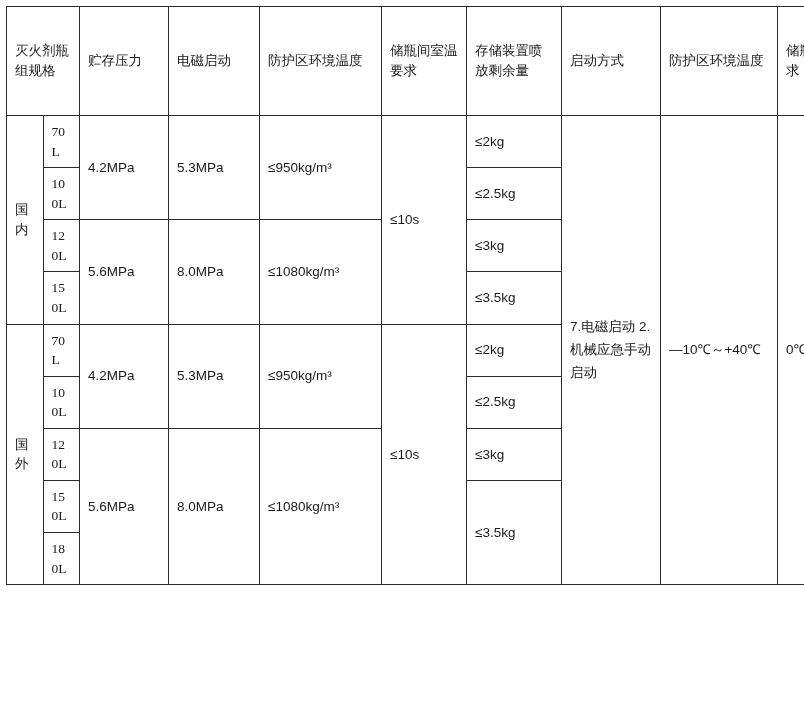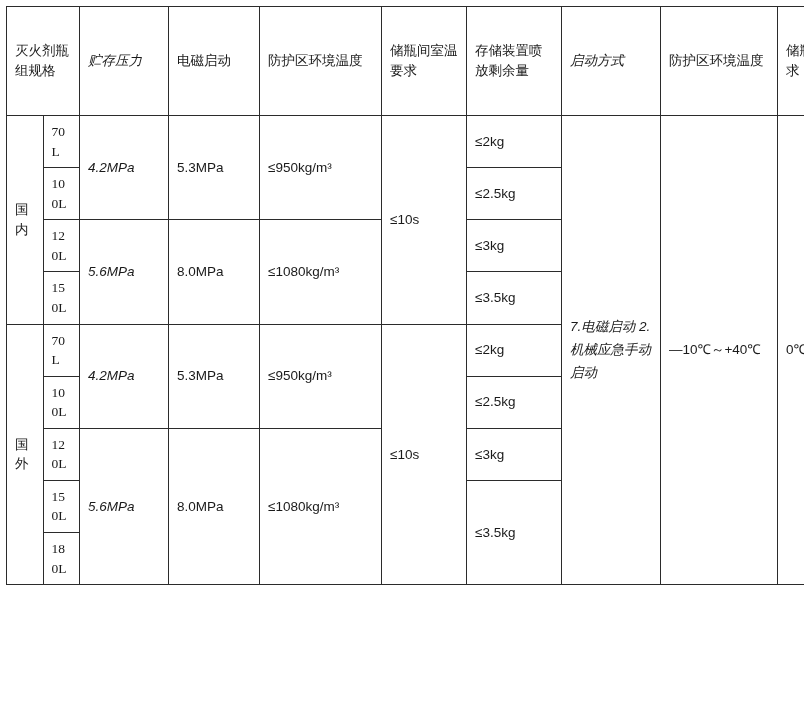--- a/index.html
+++ b/index.html
@@ -29,26 +29,26 @@
     text-align: left;
     font-weight: normal;
     word-break: break-word;
   }
   thead td, thead th {
     height: 96px;
     vertical-align: middle;
   }
   .col-region   { width: 56px;  text-align: center; }
   .col-capacity { width: 58px;  text-align: center; }
-  .col-store    { width: 72px; font-style: italic; }
+  .col-store    { width: 72px; }
   .col-work     { width: 74px; }
   .col-fill     { width: 105px; }
   .col-time     { width: 68px; }
   .col-residual { width: 78px; }
-  .col-start    { width: 82px; font-style: italic; }
+  .col-start    { width: 82px; }
   .col-zonetemp { width: 100px; border-radius: 7px; }
   .col-roomtemp { width: 92px; }
 
   .cell-center { text-align: center; font-family: Liberation Serif, serif; }
   .hdr { font-size: 13.5px; }
   .start-cell { line-height: 1.7; }
 </style>
 </head>
 <body>
 

